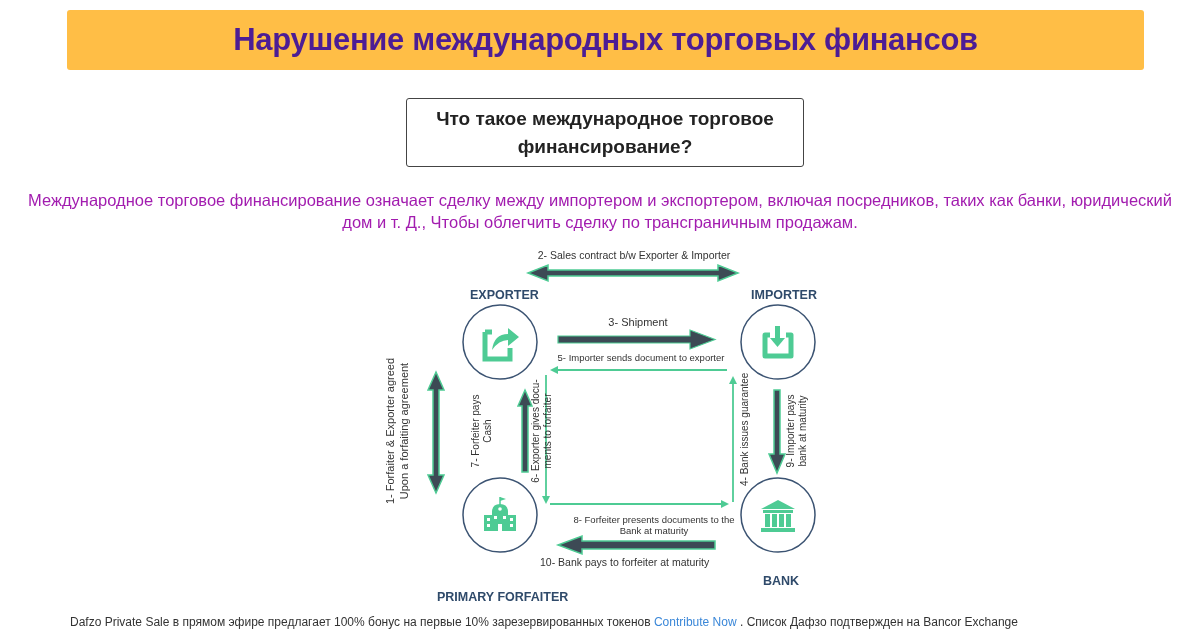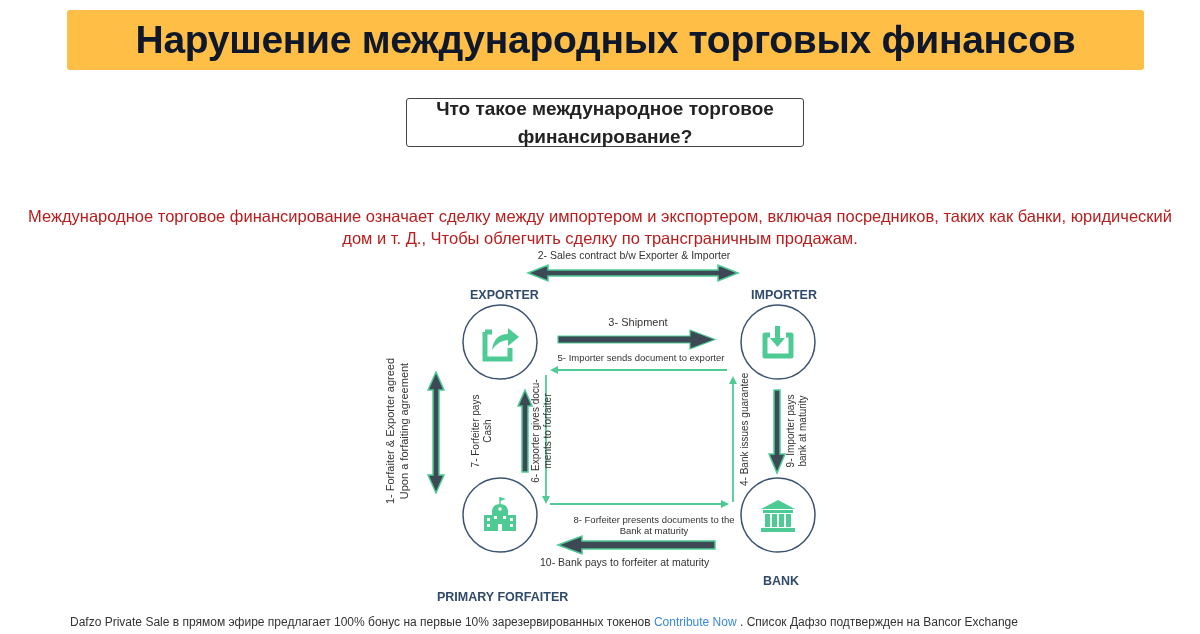--- a/index.html
+++ b/index.html
@@ -1,21 +1,21 @@
 <!DOCTYPE html>
 <html><head>
 <meta charset="utf-8">
 <style>
   html, body { margin: 0; padding: 0; background: #ffffff; }
   body { width: 1200px; height: 634px; position: relative; overflow: hidden; font-family: "Liberation Sans", sans-serif; color: #333333; }
   .banner { position: absolute; left: 67px; top: 10px; width: 1077px; height: 60px; background: #FFBE46; border-radius: 3px; display: flex; align-items: center; justify-content: center; }
-  .banner h1 { margin: 0; color: #0f172a; font-family: "Liberation Sans", sans-serif; font-size: 39px; font-weight: 700; letter-spacing: -0.3px; }
-  .qbox { position: absolute; left: 406px; top: 98px; width: 398px; height: 49px; border: 1.5px solid #444; border-radius: 3px; box-sizing: border-box; display: flex; align-items: center; justify-content: center; text-align: center; }
+  .banner h1 { margin: 0; color: #4c1d95; font-family: "Liberation Sans", sans-serif; font-size: 31px; font-weight: 700; letter-spacing: -0.3px; }
+  .qbox { position: absolute; left: 406px; top: 98px; width: 398px; height: 69px; border: 1.5px solid #444; border-radius: 3px; box-sizing: border-box; display: flex; align-items: center; justify-content: center; text-align: center; }
   .qbox span { font-size: 19px; line-height: 28px; color: #222; font-weight: 700; width: 340px; }
-  .desc { position: absolute; left: 10px; top: 189px; width: 1180px; text-align: center; font-size: 16.5px; line-height: 22px; color: #b91c1c; margin-top: 16px; }
+  .desc { position: absolute; left: 10px; top: 189px; width: 1180px; text-align: center; font-size: 16.5px; line-height: 22px; color: #a21caf; }
   .diagram { position: absolute; left: 380px; top: 240px; width: 450px; height: 355px; }
   .diagram svg { position: absolute; left: 0; top: 0; }
   .lbl { position: absolute; font-family: "Liberation Sans", sans-serif; color: #333; font-size: 10px; white-space: nowrap; }
   .node-lbl { position: absolute; font-family: "Liberation Sans", sans-serif; font-weight: 700; color: #2f4a6a; font-size: 12.5px; white-space: nowrap; }
   .vlbl { position: absolute; transform-origin: center center; transform: rotate(-90deg); font-size: 10px; color: #333; text-align: center; white-space: nowrap; line-height: 12px; }
   .vlbl.big { font-size: 11px; line-height: 14px; }
   .footer { position: absolute; left: 0; top: 615px; width: 1088px; text-align: center; font-size: 12px; color: #333; }
   .footer a { color: #3a87d8; text-decoration: none; }
 </style>
 </head>

